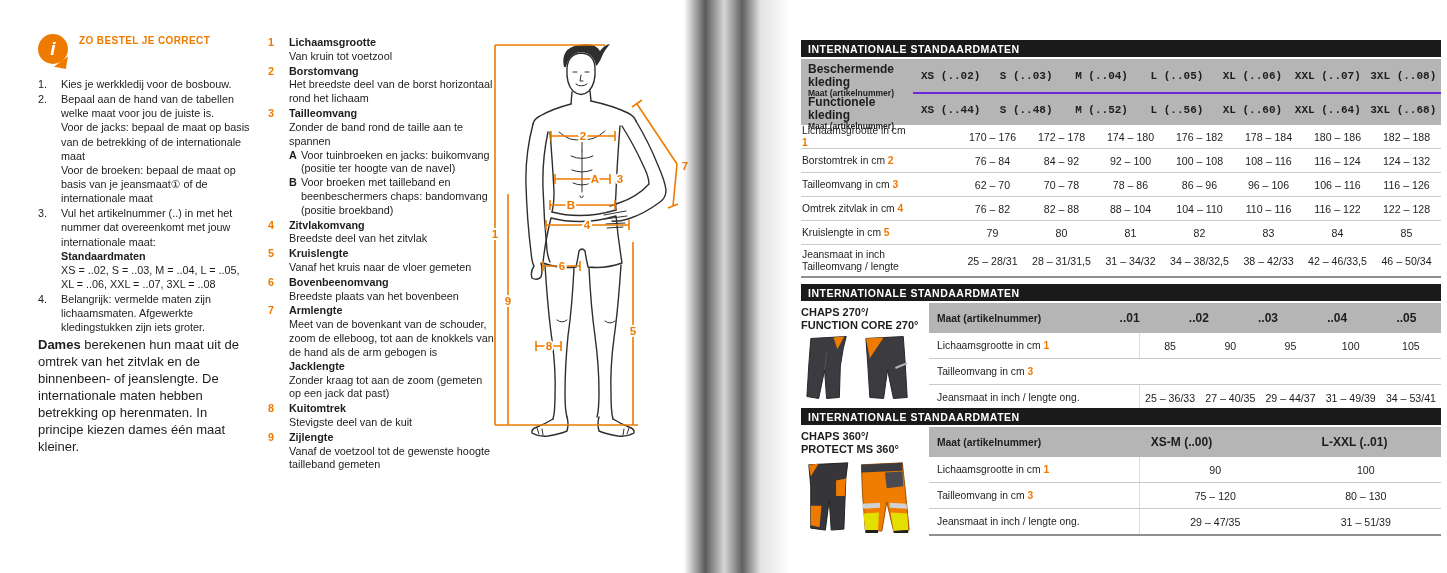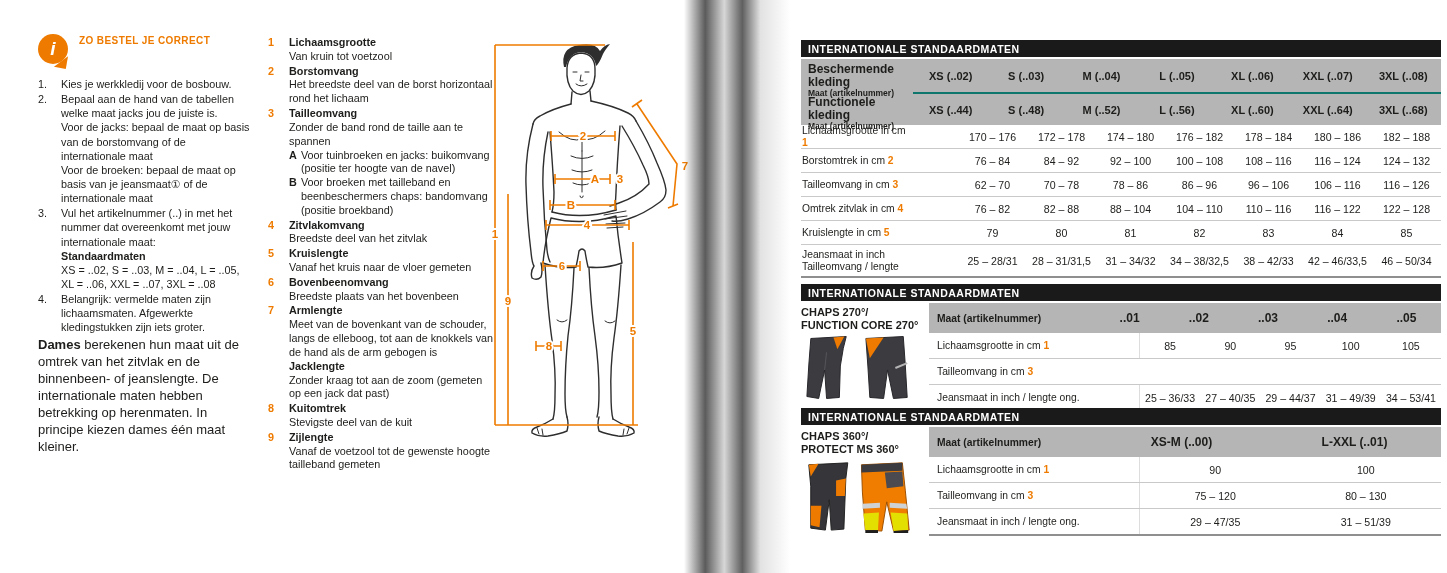--- a/index.html
+++ b/index.html
@@ -86,22 +86,22 @@
   .bar{
     height:17px;background:var(--bar);color:#fff;display:flex;align-items:center;
     font-weight:bold;font-size:10.5px;letter-spacing:.5px;padding-left:7px;box-sizing:border-box;
   }
   .band{display:flex;background:var(--band);margin-top:2px;}
   .band-labels{width:112px;flex:none;}
   .band-label{height:33px;padding:4px 0 0 7px;box-sizing:border-box;}
   .band-label .blabel{font-weight:bold;font-size:12px;line-height:1.05;}
   .band-label .bsub{font-weight:bold;font-size:8.5px;}
   .band-cols{flex:1;}
-  .band-colrow{display:flex;height:33px;align-items:center;}
-  .band-colrow + .band-colrow{border-top:2px solid #0f766e;box-sizing:border-box;}
+  .band-colrow{display:flex;height:33px;align-items:center;font-family:Liberation Mono, monospace;}
+  .band-colrow + .band-colrow{border-top:2px solid #6d28d9;box-sizing:border-box;}
   .bcol{flex:1;text-align:center;font-weight:bold;font-size:11px;}
   .trow{display:flex;align-items:center;border-bottom:1px solid var(--rule);min-height:23px;gap:44px;}
   .trow.tall{min-height:31px;}
   .trow:last-child{border-bottom:2px solid #8f8f8f;}
   #table-2 .trow:last-child{border-bottom:1px solid var(--rule);}
   .tlabel{width:112px;flex:none;font-size:10.3px;line-height:1.1;padding-left:1px;}
   .ref{color:var(--orange);font-weight:bold;}
   .vals{flex:1;display:flex;align-self:stretch;align-items:center;}
   .vsep{border-left:1px solid #ddd;}
   .tval{flex:1;text-align:center;font-size:10.6px;}
@@ -129,22 +129,22 @@
   <div id="steps-list">
       <div class="step">
         <div class="step-num">1.</div>
         <div class="step-body">
           <p class="ppara">Kies je werkkledij voor de bosbouw.</p>
         </div>
       </div>
       <div class="step">
         <div class="step-num">2.</div>
         <div class="step-body">
-          <p class="ppara">Bepaal aan de hand van de tabellen welke maat jacks jou de juiste is.</p>
-          <p class="ppara">Voor de jacks: bepaal de maat op basis van de borstomvang of de internationale maat</p>
+          <p class="ppara">Bepaal aan de hand van de tabellen welke maat voor jou de juiste is.</p>
+          <p class="ppara">Voor de jacks: bepaal de maat op basis van de betrekking of de internationale maat</p>
           <p class="ppara">Voor de broeken: bepaal de maat op basis van je jeansmaat① of de internationale maat</p>
         </div>
       </div>
       <div class="step">
         <div class="step-num">3.</div>
         <div class="step-body">
           <p class="ppara">Vul het artikelnummer (..) in met het nummer dat overeenkomt met jouw internationale maat:</p>
           <p class="pbold">Standaardmaten</p>
           <p class="ppara">XS = ..02, S = ..03, M = ..04, L = ..05, XL = ..06, XXL = ..07, 3XL = ..08</p>
         </div>
@@ -207,21 +207,21 @@
       <div class="m-num">6</div>
       <div class="m-body">
         <div class="m-term">Bovenbeenomvang</div>
         <div class="m-desc">Breedste plaats van het bovenbeen</div>
       </div>
     </div>
     <div class="m-item">
       <div class="m-num">7</div>
       <div class="m-body">
         <div class="m-term">Armlengte</div>
-        <div class="m-desc">Meet van de bovenkant van de schouder, langs de elleboog, tot aan de knokkels van de hand als de arm gebogen is</div>
+        <div class="m-desc">Meet van de bovenkant van de schouder, zoom de elleboog, tot aan de knokkels van de hand als de arm gebogen is</div>
         <div class="m-term">Jacklengte</div>
         <div class="m-desc">Zonder kraag tot aan de zoom (gemeten op een jack dat past)</div>
       </div>
     </div>
     <div class="m-item">
       <div class="m-num">8</div>
       <div class="m-body">
         <div class="m-term">Kuitomtrek</div>
         <div class="m-desc">Stevigste deel van de kuit</div>
       </div>

